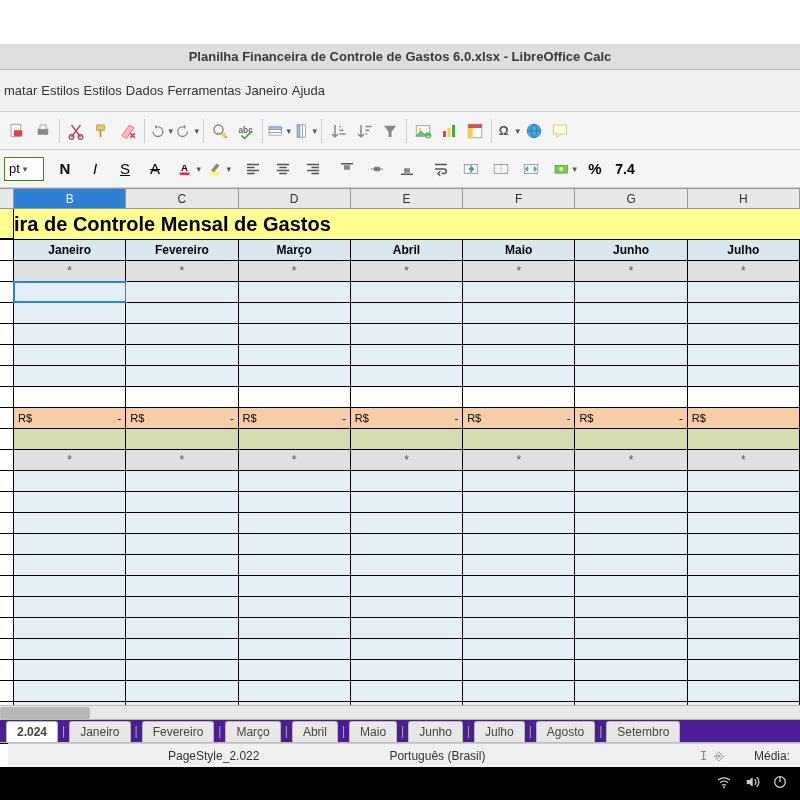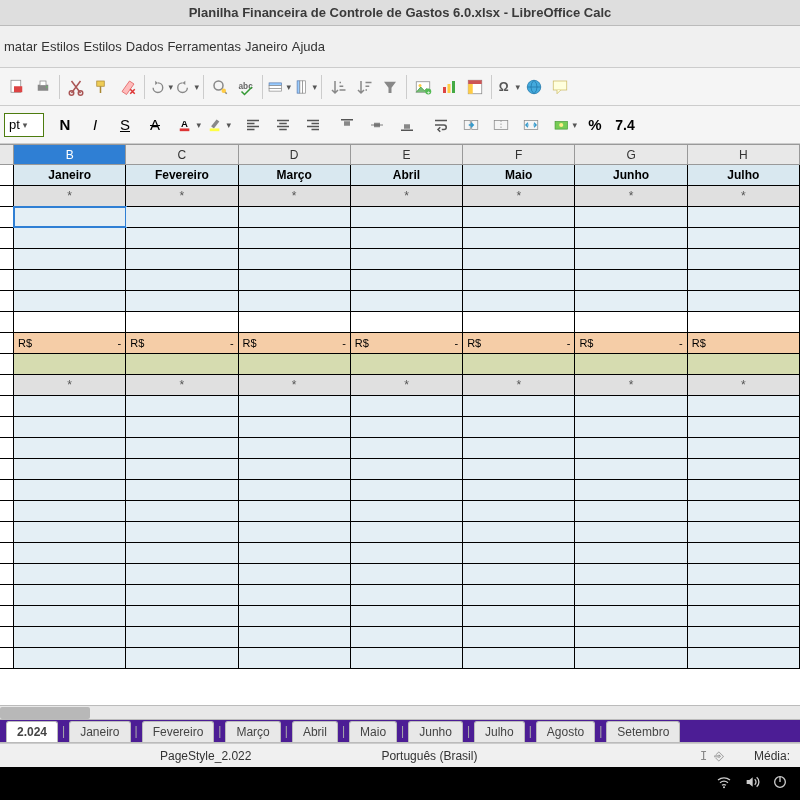--- a/index.html
+++ b/index.html
@@ -1,17 +1,17 @@
 <!DOCTYPE html>
 <html><head>
 <meta charset="utf-8">
 <style>
 * { box-sizing: border-box; margin: 0; padding: 0; }
 body { font-family: "Liberation Sans", Arial, sans-serif; font-size: 12px; background: #fff; overflow: hidden; width: 800px; height: 800px; position: relative; }
-.titlebar { background: #dedede; height: 26px; display: flex; align-items: center; justify-content: center; font-size: 13px; font-weight: bold; color: #3a3a3a; border-bottom: 1px solid #bbb; }
+.titlebar { background: #dedede; height: 26px; display: flex; align-items: center; justify-content: center; font-size: 13px; font-weight: bold; color: #3a3a3a; border-bottom: 1px solid #bbb; margin-top: 44px; }
 .menubar { background: #f0f0f0; height: 42px; display: flex; align-items: center; padding: 0 4px; gap: 4px; font-size: 13px; color: #333; border-bottom: 1px solid #ccc; }
 .menubar span { cursor: default; }
 .toolbar { background: #f5f5f5; height: 38px; display: flex; align-items: center; padding: 0 4px; border-bottom: 1px solid #ccc; }
 .toolbar .sep { width:1px; height:24px; background:#ccc; margin:0 3px; }
 .tbtn { width: 26px; height: 26px; display: flex; align-items: center; justify-content: center; border: 1px solid transparent; border-radius: 2px; }
 .tbtn svg { width: 18px; height: 18px; }
 .fmtbar { background: #f5f5f5; height: 38px; display: flex; align-items: center; padding: 0 4px; gap: 4px; border-bottom: 1px solid #ccc; font-size: 13px; }
 .fontsize { width: 40px; height: 24px; border: 1px solid #4d7c0f; background: #fff; display: flex; align-items: center; padding: 0 4px; }
 .dropdown-arrow::after { content: "▾"; font-size: 9px; margin-left: 3px; color: #555; }
 .sheet-area { position: relative; height: 620px; overflow: hidden; background: #fff; border-top: 1px solid #999; }
@@ -32,21 +32,21 @@
 .peach .rs { float:left; } .peach .dash { float:right; }
 .olive { background: #d6dcb0; }
 .white { background: #fff; }
 .selcell { outline: 2px solid #2f7fd4; outline-offset: -1px; }
 .hscroll { position: absolute; bottom: 81px; left:0; right:0; height: 14px; background: #e8e8e8; border-top:1px solid #bbb; }
 .hscroll-thumb { position:absolute; left:0; width:90px; height:12px; top:1px; background:#b8b8b8; border-radius:2px; }
 .tabs { position: absolute; bottom: 57px; left:0; right:0; height: 24px; background: #4c1d95; display: flex; align-items: center; padding: 0 6px; gap: 2px; font-size: 12px; border-top:1px solid #bbb; border-bottom:1px solid #bbb; }
 .tab { padding: 3px 10px; background: #e8e8e8; border: 1px solid #bbb; border-bottom: none; border-radius: 3px 3px 0 0; color:#444; }
 .tab.active { background: #fff; font-weight: bold; }
 .tabsep { color:#aaa; margin: 0 2px; }
-.statusbar { position: absolute; bottom: 33px; left:0; right:0; height: 24px; background: #f0f0f0; display: flex; align-items: center; font-size: 12px; color: #333; border-top:1px solid #ccc; padding: 0 10px; justify-content: space-between; }
+.statusbar { position: absolute; bottom: 33px; left:8px; right:0; height: 24px; background: #f0f0f0; display: flex; align-items: center; font-size: 12px; color: #333; border-top:1px solid #ccc; padding: 0 10px; justify-content: space-between; }
 .statusbar .grp { display:flex; gap:30px; align-items:center; }
 .sysbar { position: absolute; bottom: 0; left:0; right:0; height: 33px; background: #000; display: flex; align-items: center; justify-content: flex-end; padding: 0 12px; gap: 12px; }
 .sysbar svg { width: 16px; height: 16px; }
 .fmtbtn { width:26px; height:26px; display:flex; align-items:center; justify-content:center; font-size:15px; }
 </style>
 </head>
 <body>
 
 <div class="titlebar">
   <span>Planilha Financeira de Controle de Gastos 6.0.xlsx - LibreOffice Calc</span>
@@ -310,20 +310,24 @@
     <div class="colhdr sel">B</div>
     <div class="colhdr">C</div>
     <div class="colhdr">D</div>
     <div class="colhdr">E</div>
     <div class="colhdr">F</div>
     <div class="colhdr">G</div>
     <div class="colhdr">H</div>
   </div>
 
   <div class="grid">
+    <div class="row titlerow">
+        <div class="cellA" style="background:#ffff8f"></div>
+        <div class="cell titlecell">ira de Controle Mensal de Gastos</div>
+      </div>
 
     <div class="row">
       <div class="cellA"></div>
       <div class="cell monthhdr">Janeiro</div>
       <div class="cell monthhdr">Fevereiro</div>
       <div class="cell monthhdr">Março</div>
       <div class="cell monthhdr">Abril</div>
       <div class="cell monthhdr">Maio</div>
       <div class="cell monthhdr">Junho</div>
       <div class="cell monthhdr">Julho</div>

